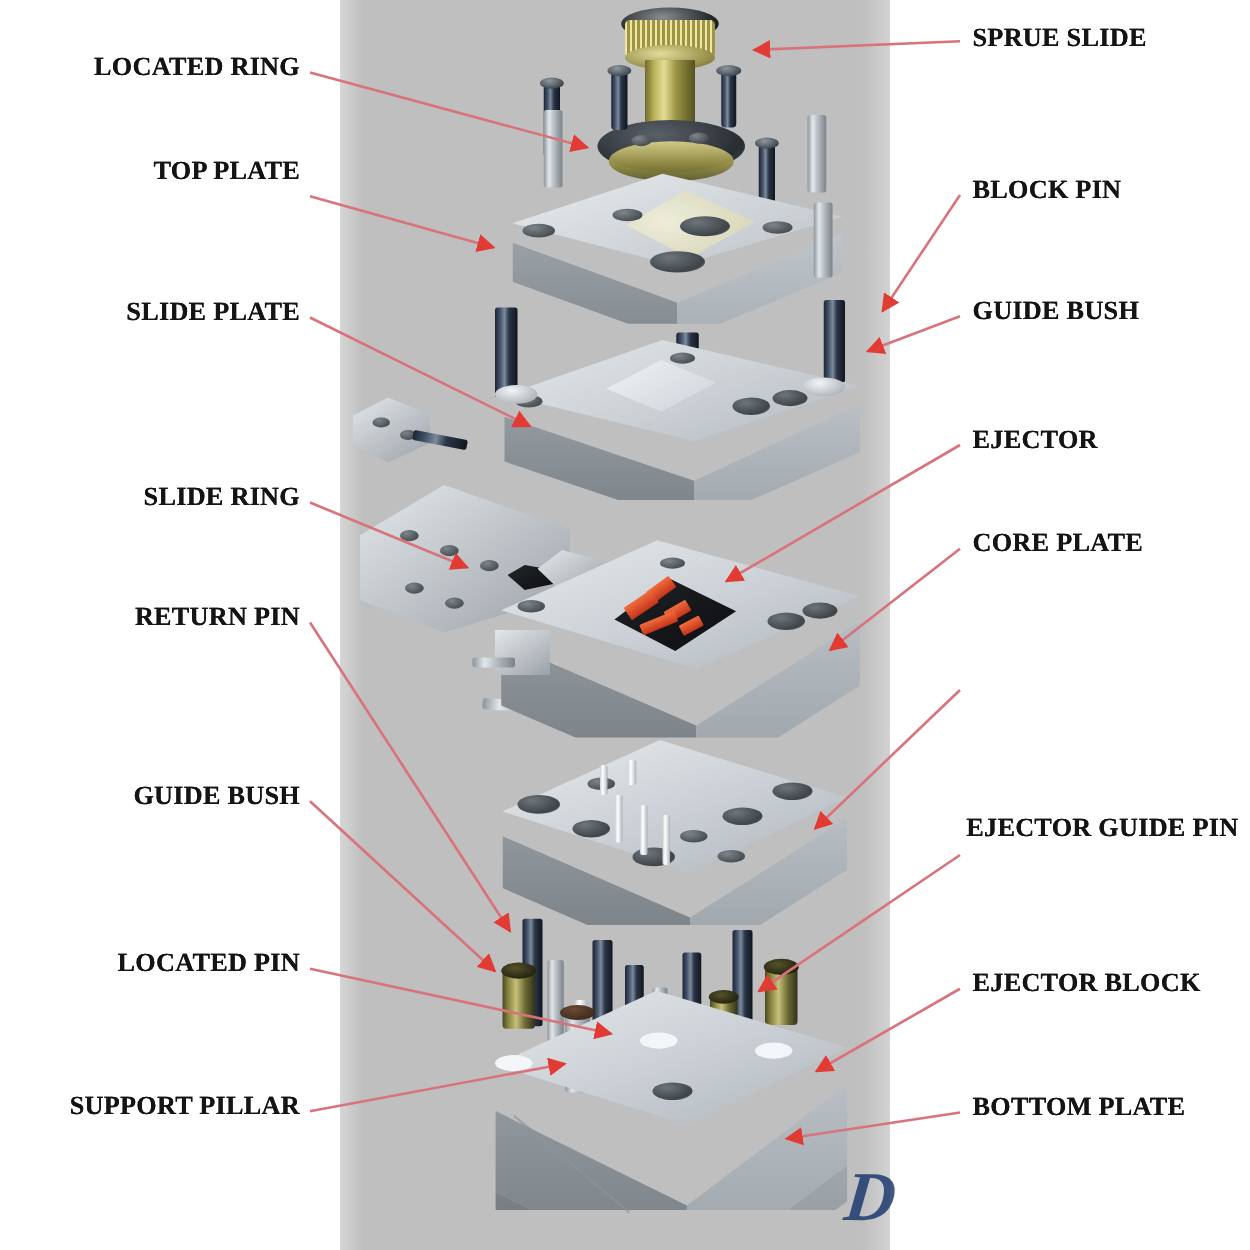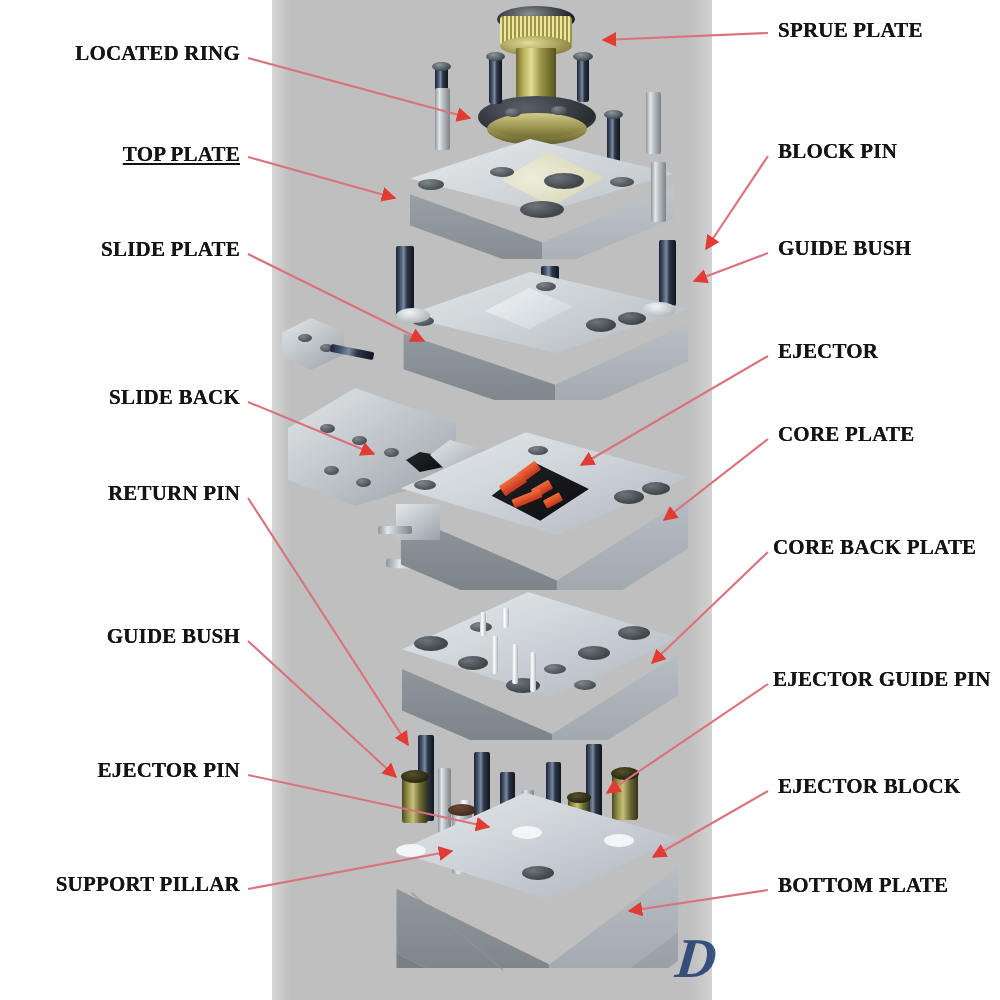--- a/index.html
+++ b/index.html
@@ -394,31 +394,30 @@
     </g>
     <g>
       <line class="leader" x1="768" y1="791" x2="653" y2="857" marker-end="url(#ah)"></line>
     </g>
     <g>
       <line class="leader" x1="768" y1="890" x2="629" y2="911" marker-end="url(#ah)"></line>
     </g>
   </svg>
 
   <div class="label left" style="right:760px;top:43px;">LOCATED RING</div>
-  <div class="label left" style="right:760px;top:144px;text-decoration:underline;">TOP PLATE</div>
+  <div class="label left" style="right:760px;top:126px;">TOP PLATE</div>
   <div class="label left" style="right:760px;top:239px;">SLIDE PLATE</div>
-  <div class="label left" style="right:760px;top:387px;">SLIDE BACK</div>
+  <div class="label left" style="right:760px;top:387px;">SLIDE RING</div>
   <div class="label left" style="right:760px;top:483px;">RETURN PIN</div>
   <div class="label left" style="right:760px;top:626px;">GUIDE BUSH</div>
-  <div class="label left" style="right:760px;top:760px;">EJECTOR  PIN</div>
+  <div class="label left" style="right:760px;top:760px;">LOCATED  PIN</div>
   <div class="label left" style="right:760px;top:874px;">SUPPORT PILLAR</div>
 
-  <div class="label right" style="left:778px;top:20px;">SPRUE PLATE</div>
+  <div class="label right" style="left:778px;top:20px;">SPRUE SLIDE</div>
   <div class="label right" style="left:778px;top:141px;">BLOCK PIN</div>
   <div class="label right" style="left:778px;top:238px;">GUIDE BUSH</div>
   <div class="label right" style="left:778px;top:341px;">EJECTOR</div>
   <div class="label right" style="left:778px;top:424px;">CORE PLATE</div>
-  <div class="label right" style="left:773px;top:537px;">CORE BACK PLATE</div>
-  <div class="label right" style="left:773px;top:669px;">EJECTOR GUIDE PIN</div>
+  <div class="label right" style="left:773px;top:652px;">EJECTOR GUIDE PIN</div>
   <div class="label right" style="left:778px;top:776px;">EJECTOR BLOCK</div>
   <div class="label right" style="left:778px;top:875px;">BOTTOM PLATE</div>
 
 </div>
 
 </body></html>

